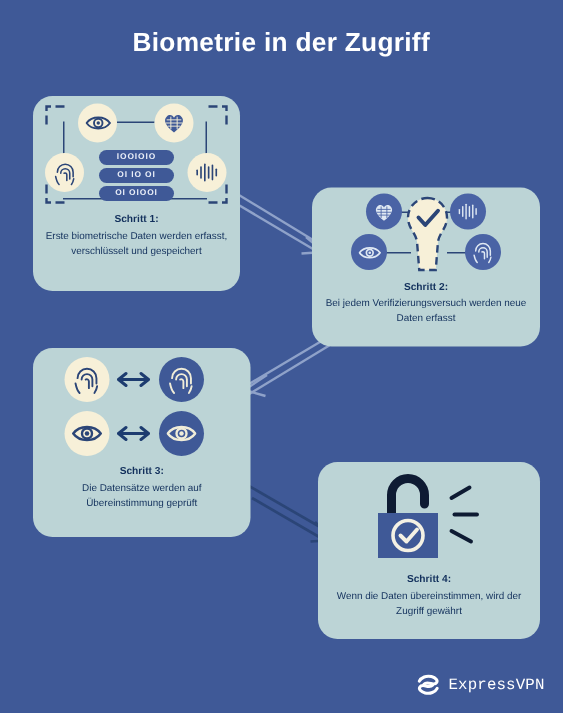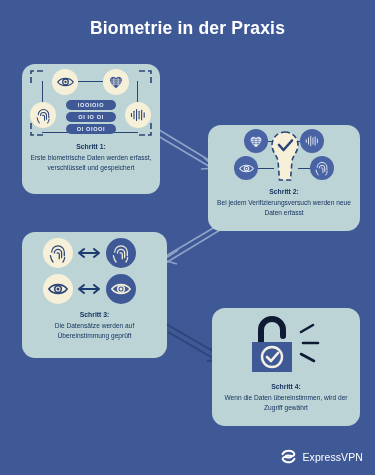--- a/index.html
+++ b/index.html
@@ -81,28 +81,28 @@
   
   #card4{left:212px;top:308px;width:148px;height:118px;}
   #card4 .card-art{height:74px;}
 
   .connector{position:absolute;overflow:visible;}
 
   .footer{
     position:absolute;right:12px;bottom:10px;
     display:flex;align-items:center;gap:5px;
   }
-  .footer .brand{color:#ffffff;font-size:10.5px;font-family:Liberation Sans, sans-serif;letter-spacing:.1px;}
+  .footer .brand{color:#ffffff;font-size:10.5px;font-family:Liberation Mono, monospace;letter-spacing:.1px;}
 </style>
 </head>
 <body>
 
 <div id="stage">
 
-  <div class="title">Biometrie in der Praxis</div>
+  <div class="title">Biometrie in der Zugriff</div>
 
   <svg class="connector" style="left:156px;top:124px;" width="70" height="48" viewBox="0 0 70 48">
     <line x1="0" y1="4" x2="56" y2="38" stroke="#8fa2c9" stroke-width="1.6"></line>
     <line x1="2" y1="12" x2="56" y2="44" stroke="#8fa2c9" stroke-width="1.6"></line>
     <path d="M48 34 L60 44 L45 45" fill="none" stroke="#8fa2c9" stroke-width="1.6"></path>
   </svg>
 
   <svg class="connector" style="left:160px;top:222px;" width="62" height="48" viewBox="0 0 62 48">
     <line x1="60" y1="2" x2="6" y2="34" stroke="#8fa2c9" stroke-width="1.6"></line>
     <line x1="60" y1="8" x2="4" y2="42" stroke="#8fa2c9" stroke-width="1.6"></line>

